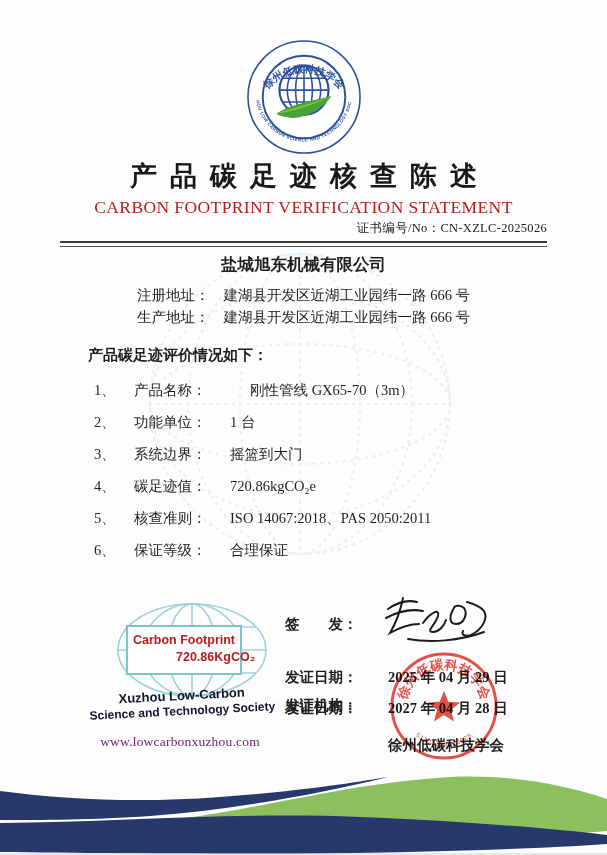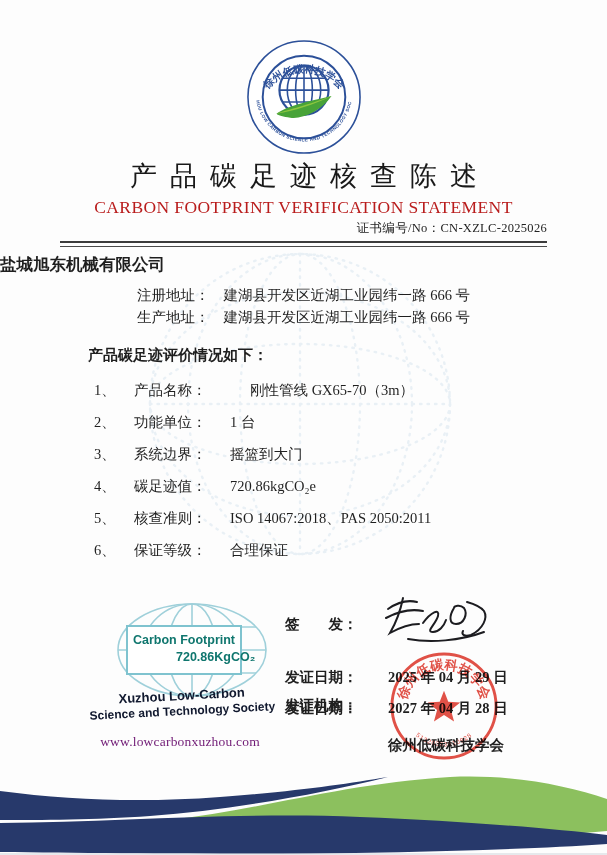--- a/index.html
+++ b/index.html
@@ -9,53 +9,53 @@
     font-family:"Liberation Serif","DejaVu Serif",serif;
     color:#1f1f1f;
   }
   .abs{position:absolute;}
   
   .watermark{left:110px;top:232px;opacity:.55;z-index:0;}
   
   .logo{left:50%;top:38px;transform:translateX(-50%);z-index:1;}
   .title-cn{
     left:0;right:0;top:158px;text-align:center;
-    font-size:27px;font-weight:normal;letter-spacing:13px;text-indent:13px;
+    font-size:27px;font-weight:bold;letter-spacing:13px;text-indent:13px;
     color:#191919;z-index:1;
   }
   .title-en{
     left:0;right:0;top:197px;text-align:center;
     font-size:17.5px;letter-spacing:.4px;color:#b91c1c;z-index:1;
   }
   .certno{
     right:60px;top:220px;font-size:12.5px;color:#222;z-index:1;letter-spacing:.3px;
   }
   .rule{
     left:60px;right:60px;top:241px;height:3px;
     border-top:2.5px solid #3c3c3c;border-bottom:1px solid #4a4a4a;z-index:1;
   }
   
-  .company-name{left:0;right:0;top:254px;text-align:left;font-size:16.5px;font-weight:600;z-index:1;}
+  .company-name{left:0;right:0;top:254px;text-align:center;font-size:16.5px;font-weight:600;z-index:1;}
   .addr-line{left:0;right:0;text-align:center;font-size:14.5px;font-weight:500;z-index:1;}
   .addr-line .lbl{margin-right:14px;}
   .addr1{top:286px;font-family:Liberation Serif, serif;} .addr2{top:308px;}
   
   .eval-head{left:88px;top:346px;font-size:15px;font-weight:bold;z-index:1;}
   .eval-list{left:94px;top:374px;right:40px;z-index:1;}
   .eval-row{display:flex;height:32px;line-height:32px;font-size:14.5px;}
   .eval-row .no{width:40px;}
   .eval-row .lbl{width:96px;}
   .eval-row .val{flex:1;}
   .eval-row.first .val{padding-left:20px;}
   
   .badge-globe{left:112px;top:600px;z-index:1;}
   .badge-box{
     left:126px;top:625px;width:112px;height:46px;background:#fff;
     border:2px solid #7fc3cf;z-index:2;text-align:center;
-    font-family:"Liberation Sans","DejaVu Sans",sans-serif;color:#0f766e;
+    font-family:"Liberation Sans","DejaVu Sans",sans-serif;color:#b91c1c;
   }
   .badge-box .l1{margin-top:6px;font-size:12.5px;font-weight:bold;}
   .badge-box .l2{margin-top:3px;font-size:12.5px;font-weight:bold;padding-left:48px;}
   .badge-org{
     left:88px;top:688px;width:188px;text-align:center;z-index:2;
     transform:rotate(-3deg);
     font-family:"Liberation Sans","DejaVu Sans",sans-serif;color:#10182e;
   }
   .badge-org .o1{font-size:13px;font-weight:bold;}
   .badge-org .o2{font-size:12px;font-weight:bold;margin-top:1px;}

